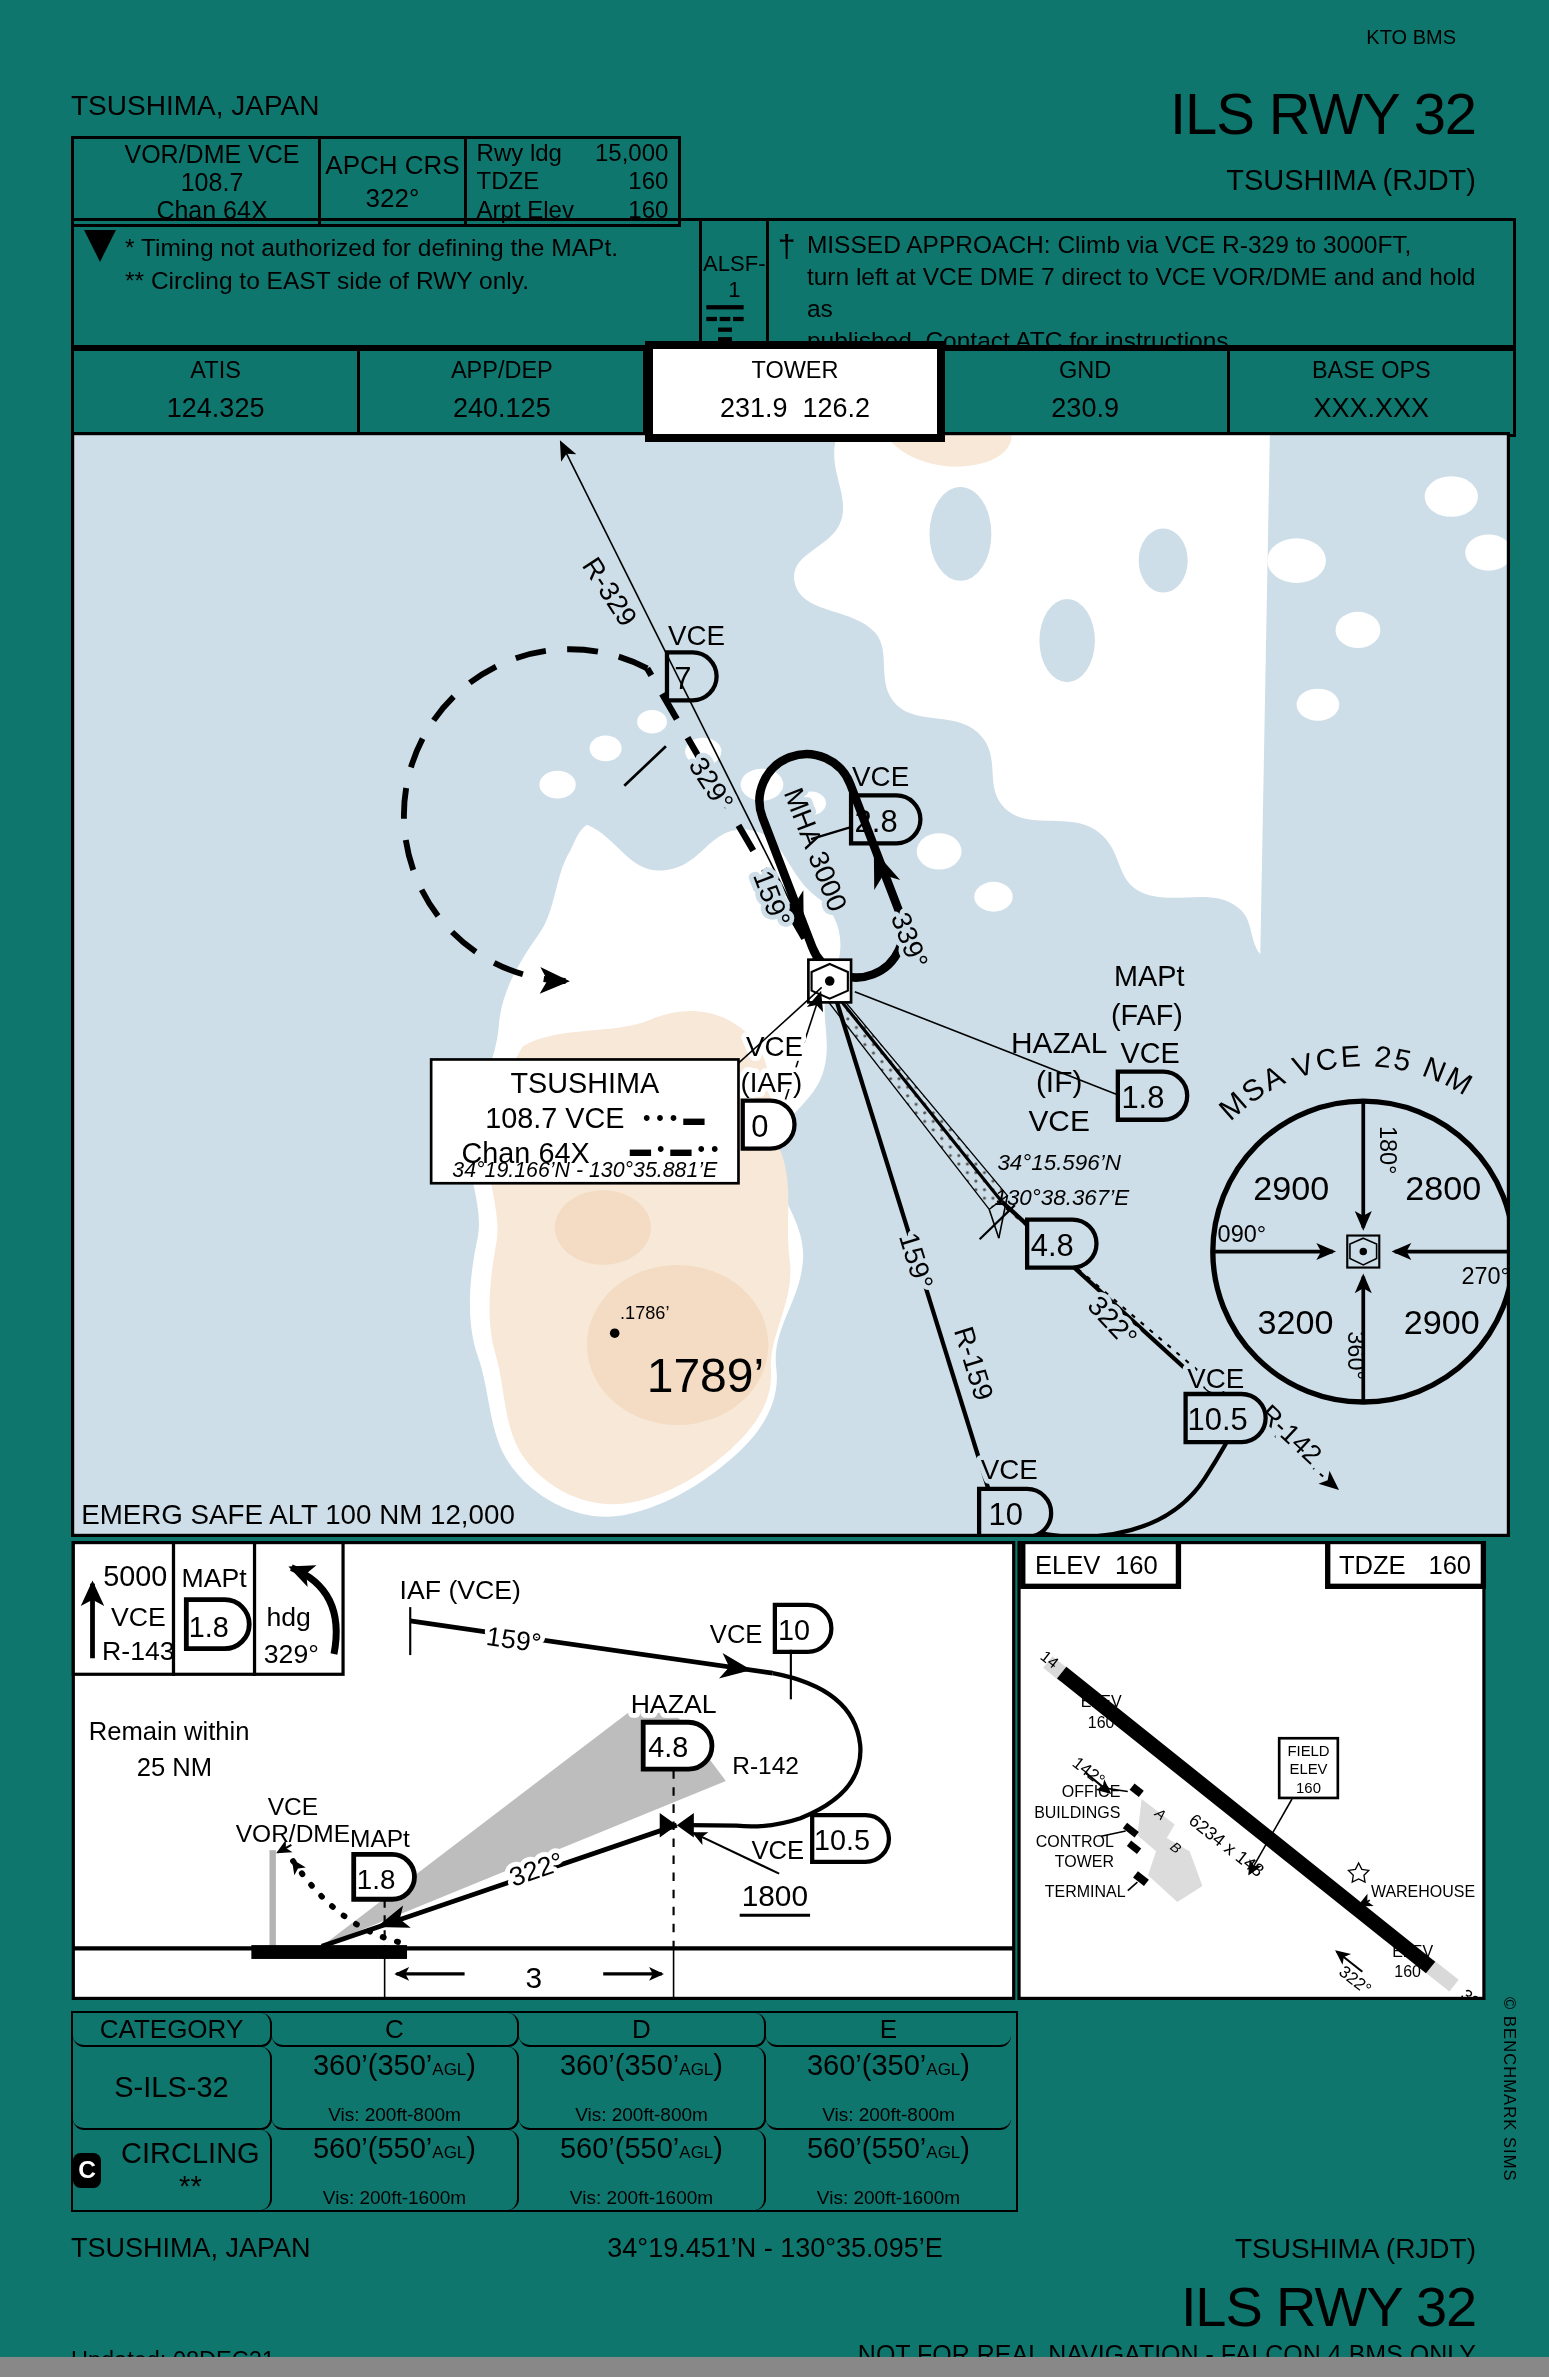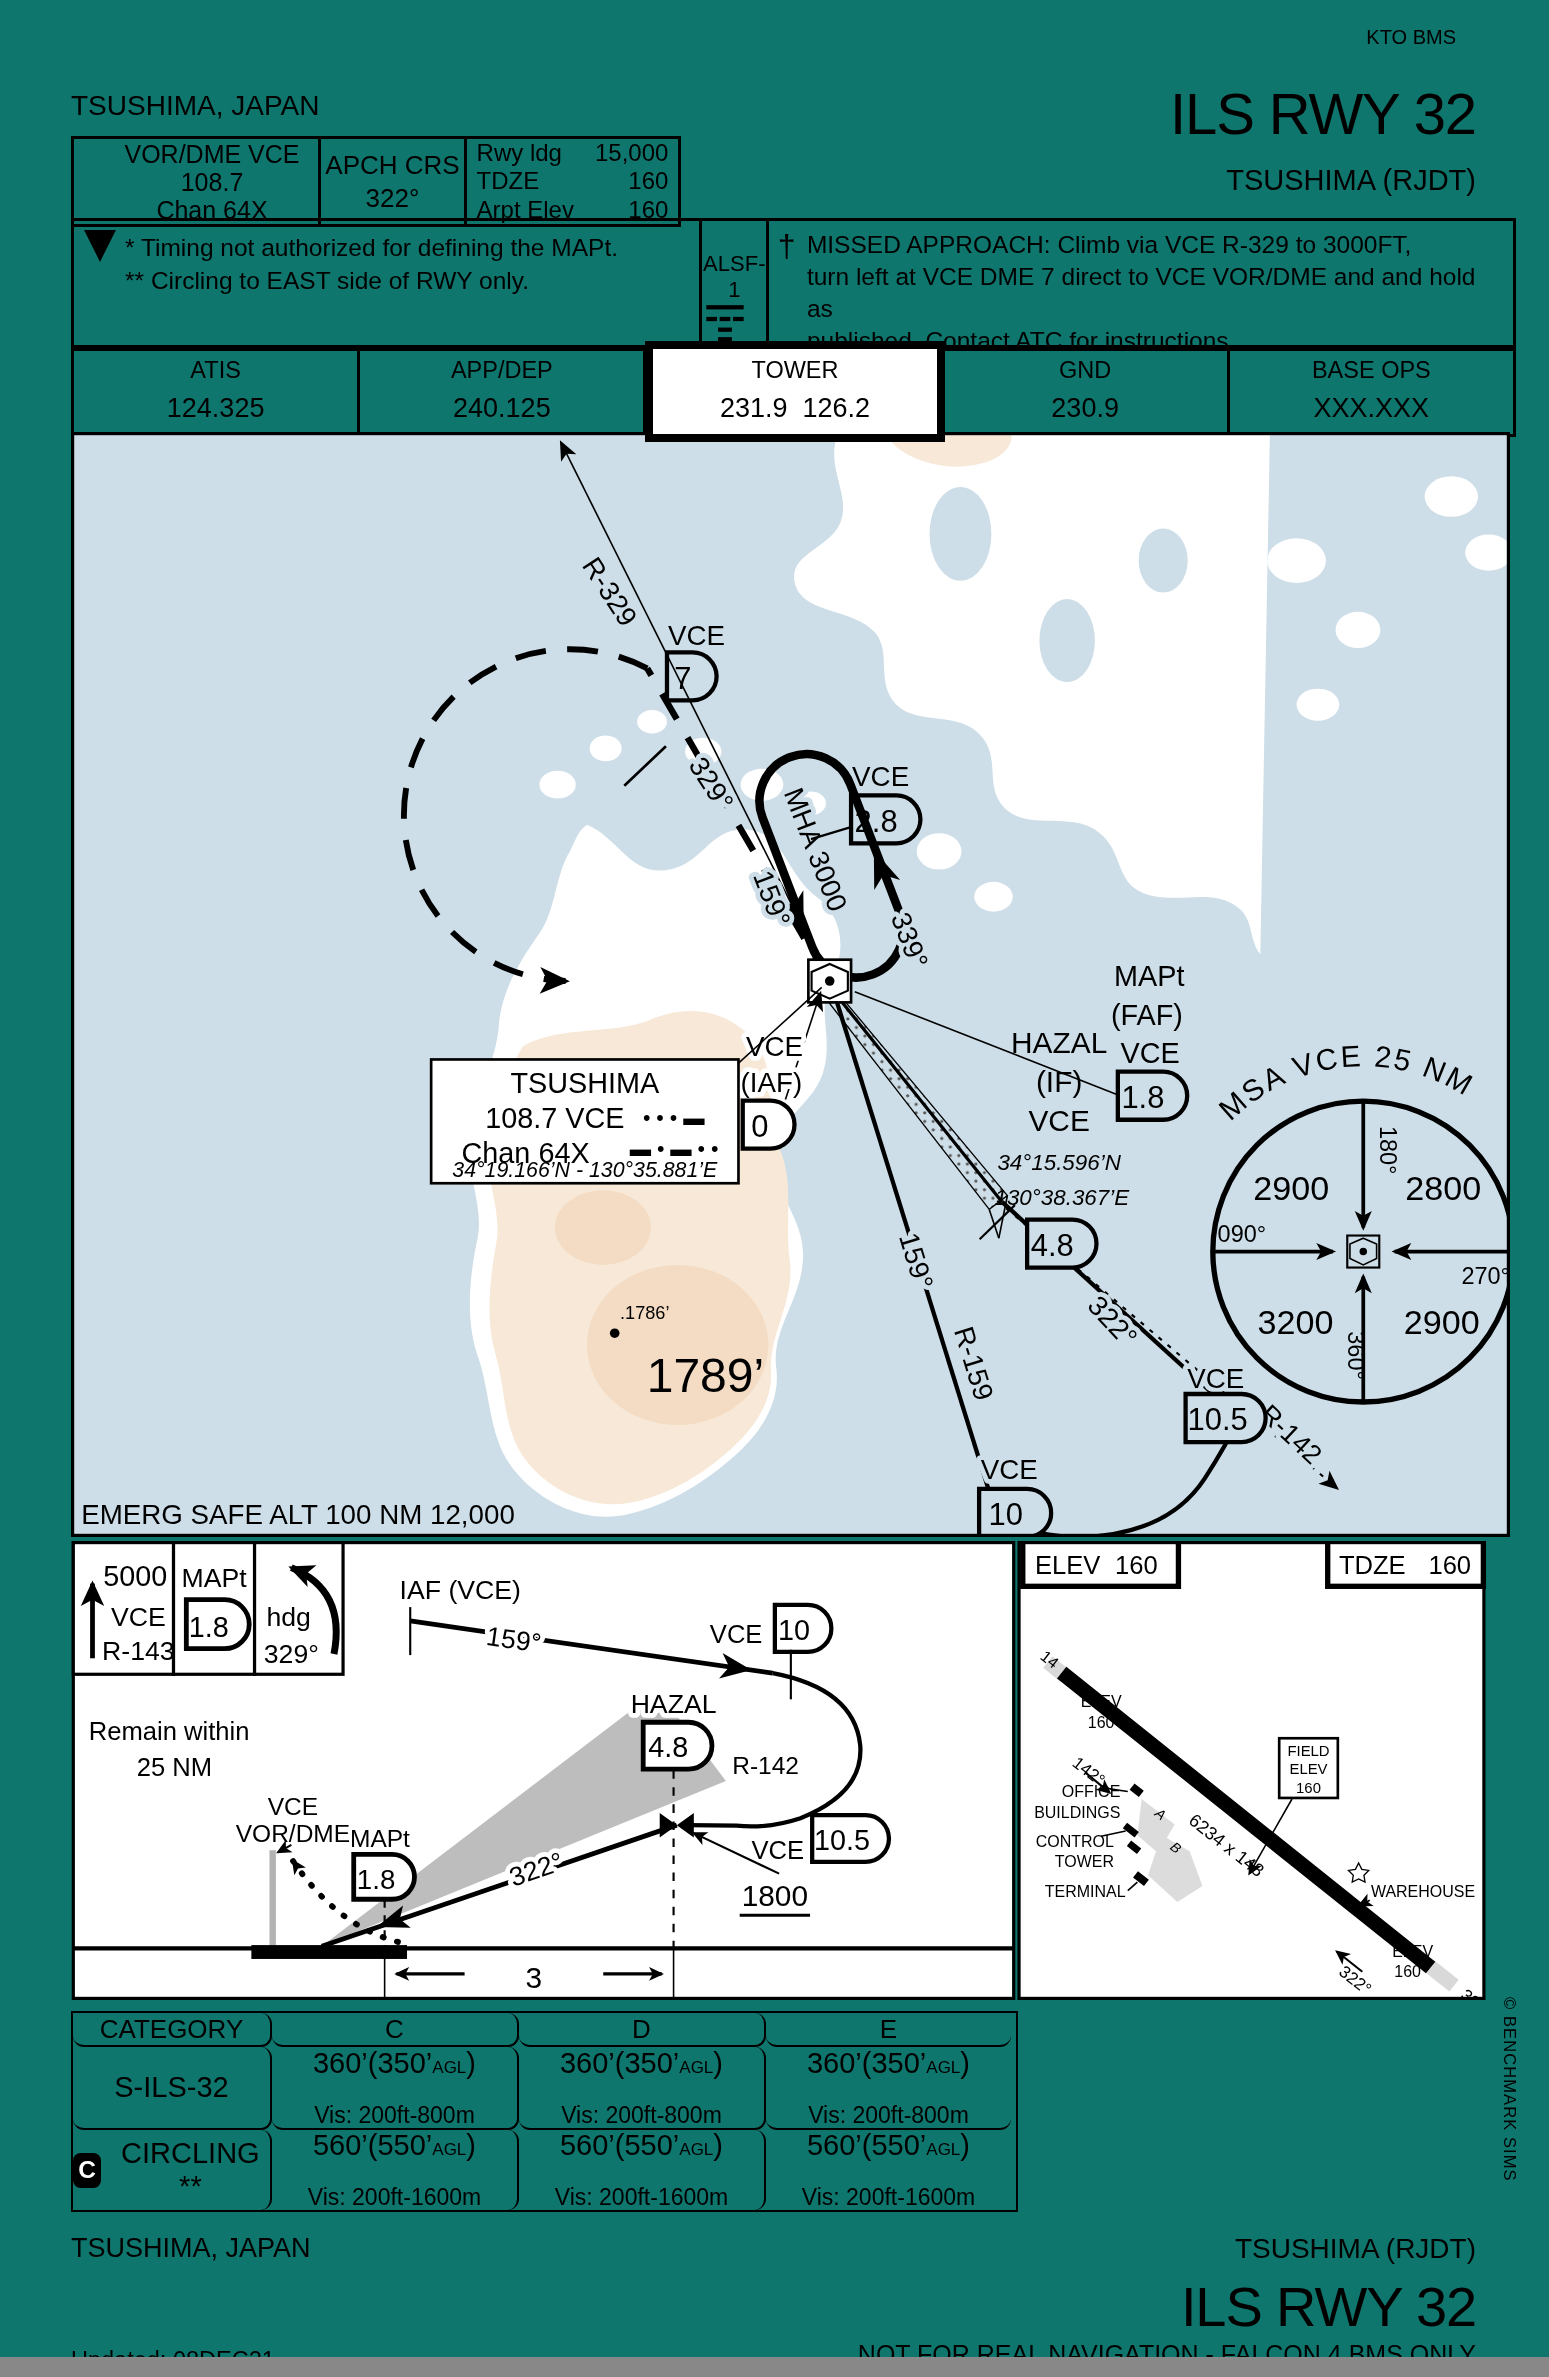--- a/index.html
+++ b/index.html
@@ -43,21 +43,21 @@
   
   .minima{left:71px;top:2011px;width:943px;border:2.7px solid #000;display:grid;
           grid-template-columns:199px 247px 247px 245px;grid-template-rows:34px 83px 80px;}
   .mcell{border-right:2.7px solid #000;border-bottom:2.7px solid #000;display:flex;flex-direction:column;justify-content:center;align-items:center;text-align:center;border-radius:11px;}
   .mcell:nth-child(4n){border-right:none;}
   .mcell.last{border-bottom:none;}
   .mh{font-size:26px;}
   .mname{font-size:29px;}
   .malt{font-size:29px;}
   .malt .sub{font-size:17px;}
-  .mvis{font-size:23px;margin-top:22px;}
+  .mvis{font-size:19px;margin-top:22px;}
   .chip{display:inline-flex;width:30px;height:35px;background:#000;color:#fff;border-radius:7.5px;
         align-items:center;justify-content:center;font-size:24.5px;font-weight:bold;margin-right:9.6px;}
   .namewrap{display:flex;align-items:center;justify-content:center;}
   
   .f-city{left:71px;top:2233px;font-size:27px;}
   .f-coords{left:0;top:2233px;width:1550px;text-align:center;font-size:27px;}
   .f-apt{top:2233px;right:74px;font-size:28px;}
   .f-proc{top:2274px;right:74px;font-size:56px;letter-spacing:-1.1px;}
   .f-disc{top:2340px;right:74px;font-size:25px;}
   .f-upd{left:71px;top:2347px;font-size:23.5px;}
@@ -531,20 +531,21 @@
         <div class="malt"><span>560’(550’</span><span class="sub">AGL</span><span>)</span></div>
         <div class="mvis">Vis: 200ft-1600m</div>
       </div>
     <div class="mcell last">
         <div class="malt"><span>560’(550’</span><span class="sub">AGL</span><span>)</span></div>
         <div class="mvis">Vis: 200ft-1600m</div>
       </div>
   </div>
 
   <div class="abs f-city">TSUSHIMA, JAPAN</div>
+  <div class="abs f-coords">34°19.451’N - 130°35.095’E</div>
   <div class="abs f-apt">TSUSHIMA (RJDT)</div>
   <div class="abs f-proc">ILS RWY 32</div>
   <div class="abs f-disc">NOT FOR REAL NAVIGATION - FALCON 4 BMS ONLY</div>
   <div class="abs f-upd">Updated: 08DEC21</div>
   <div class="abs f-copy">© BENCHMARK SIMS</div>
 
 </div>
 
 
 </body></html>

